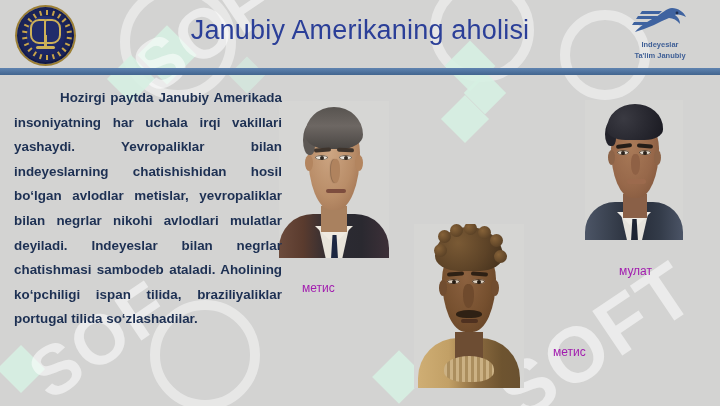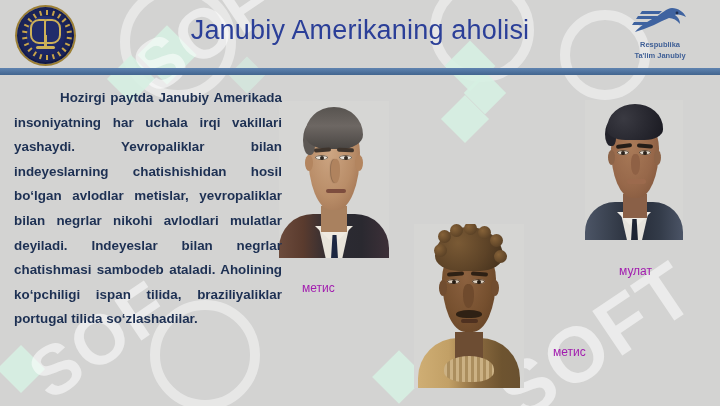--- a/index.html
+++ b/index.html
@@ -337,21 +337,21 @@
     <div class="rlogo">
       <svg width="56" height="34" viewBox="0 0 56 34">
         <g fill="#3f63a0">
           <path d="M40 4 C46 4 52 8 54 13 C50 11 46 10 43 11 C46 13 48 16 48 20 C45 16 41 14 37 14 L30 17 L22 21 L12 25 L3 28 C8 22 16 17 24 13 C29 10 35 4 40 4 Z"></path>
           <path d="M6 12 L26 12 L22 15 L4 15 Z"></path>
           <path d="M2 18 L24 18 L20 21 L0 21 Z"></path>
           <path d="M10 7 L30 7 L27 10 L8 10 Z"></path>
         </g>
         <circle cx="45" cy="9" r="1.4" fill="#1d2f52"></circle>
       </svg>
-      <div class="cap">Respublika</div>
+      <div class="cap">Indeyeslar</div>
       <div class="cap">Ta'lim Janubiy</div>
     </div>
   </div>
 
   <div class="divider"></div>
 
   <div class="body-text">Hozirgi paytda Janubiy Amerikada insoniyatning har uchala irqi vakillari yashaydi. Yevropaliklar bilan indeyeslarning chatishishidan hosil bo‘lgan avlodlar metislar, yevropaliklar bilan negrlar nikohi avlodlari mulatlar deyiladi. Indeyeslar bilan negrlar chatishmasi sambodeb ataladi. Aholining ko‘pchiligi ispan tilida, braziliyaliklar portugal tilida so‘zlashadilar.</div>
 
   <div class="portrait" id="p1">
     <div class="p-bg"></div>

